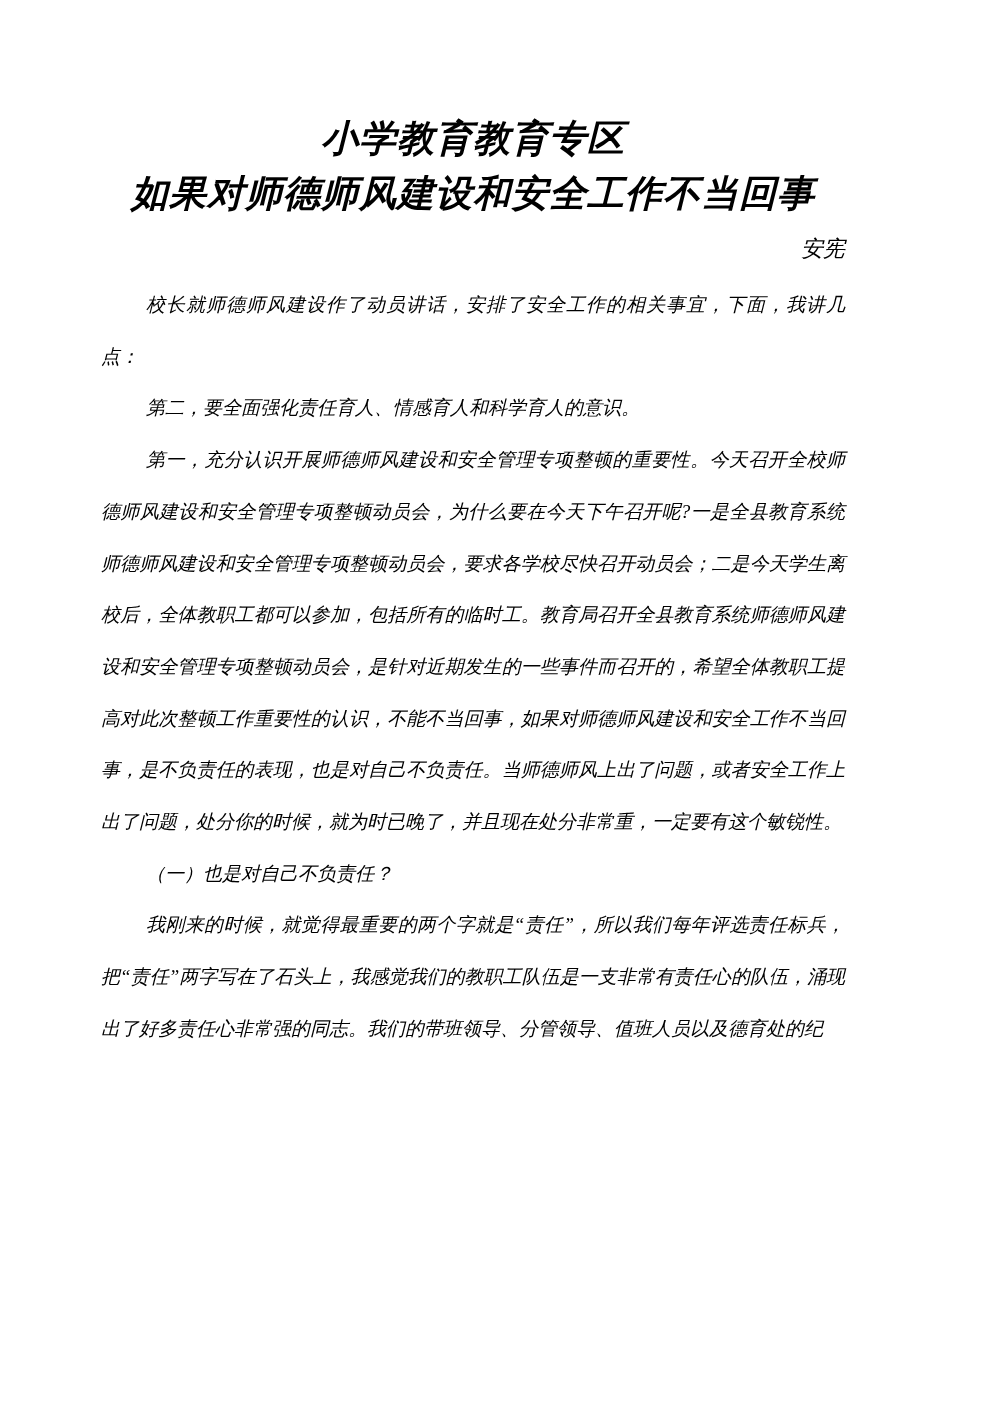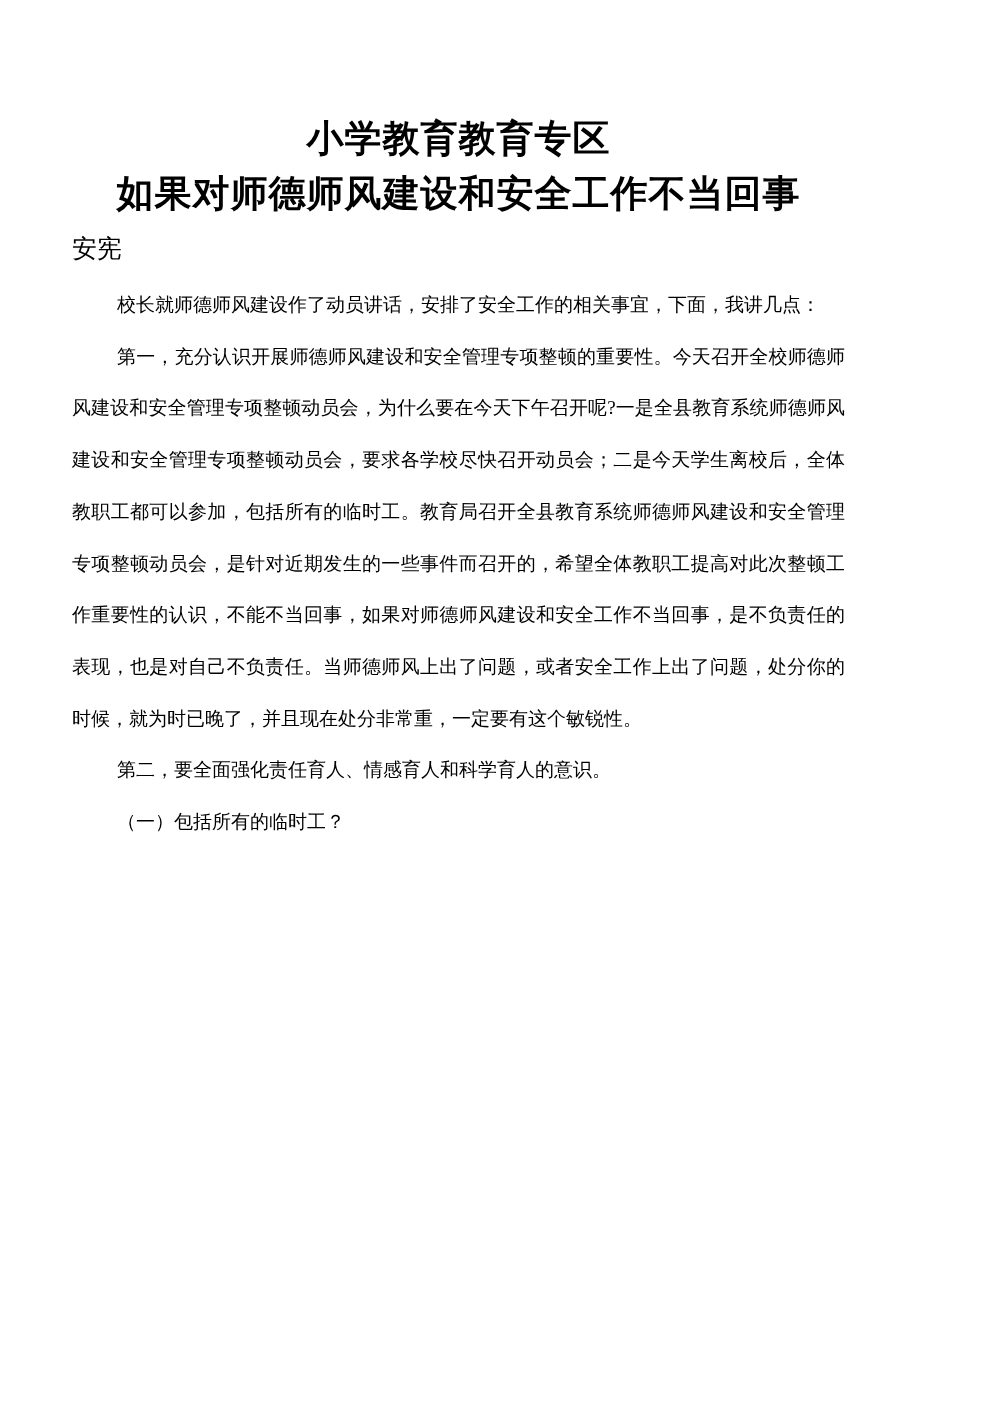--- a/index.html
+++ b/index.html
@@ -11,39 +11,40 @@
     position: relative;
     width: 993px;
     height: 1404px;
     margin: 0 auto;
     background: #ffffff;
     color: #000000;
     overflow: hidden;
   }
   .doc {
     box-sizing: border-box;
-    padding: 111px 148px 0 72px; 
+    padding: 111px 148px 0 101px; 
+    font-style: italic;
   }
   .doc-title {
     margin: 0;
     font-family: "Liberation Sans", sans-serif;
     font-weight: 700;
     font-size: 37px;
     line-height: 55px;
     text-align: center;
     letter-spacing: 1px;
     white-space: nowrap;
   }
   .doc-author {
     margin: 8px 0 0 0;
     font-family: "Liberation Serif", serif;
     font-weight: 400;
-    font-size: 25px;
+    font-size: 22px;
     line-height: 40px;
-    text-align: left;
+    text-align: right;
   }
   .doc-body {
     margin-top: 10px;
     font-family: "Liberation Serif", serif;
     font-size: 19px;
     line-height: 51.7px;
     text-align: justify;
     text-justify: inter-ideograph;
   }
   .doc-body p {
@@ -60,19 +61,20 @@
   <div class="doc">
 
     <h1 class="doc-title">小学教育教育专区</h1>
 
     <h1 class="doc-title">如果对师德师风建设和安全工作不当回事</h1>
 
     <div class="doc-author">安宪</div>
 
     <div class="doc-body">
       <p>校长就师德师风建设作了动员讲话，安排了安全工作的相关事宜，下面，我讲几点：</p>
+      <p>第二，要全面强化责任育人、情感育人和科学育人的意识。</p>
       <p>第一，充分认识开展师德师风建设和安全管理专项整顿的重要性。今天召开全校师德师风建设和安全管理专项整顿动员会，为什么要在今天下午召开呢?一是全县教育系统师德师风建设和安全管理专项整顿动员会，要求各学校尽快召开动员会；二是今天学生离校后，全体教职工都可以参加，包括所有的临时工。教育局召开全县教育系统师德师风建设和安全管理专项整顿动员会，是针对近期发生的一些事件而召开的，希望全体教职工提高对此次整顿工作重要性的认识，不能不当回事，如果对师德师风建设和安全工作不当回事，是不负责任的表现，也是对自己不负责任。当师德师风上出了问题，或者安全工作上出了问题，处分你的时候，就为时已晚了，并且现在处分非常重，一定要有这个敏锐性。</p>
-      <p>第二，要全面强化责任育人、情感育人和科学育人的意识。</p>
-      <p>（一）包括所有的临时工？</p>
+      <p>（一）也是对自己不负责任？</p>
+      <p>我刚来的时候，就觉得最重要的两个字就是“责任”，所以我们每年评选责任标兵，把“责任”两字写在了石头上，我感觉我们的教职工队伍是一支非常有责任心的队伍，涌现出了好多责任心非常强的同志。我们的带班领导、分管领导、值班人员以及德育处的纪</p>
     </div>
 
   </div>
 </div>
 
 </body></html>

